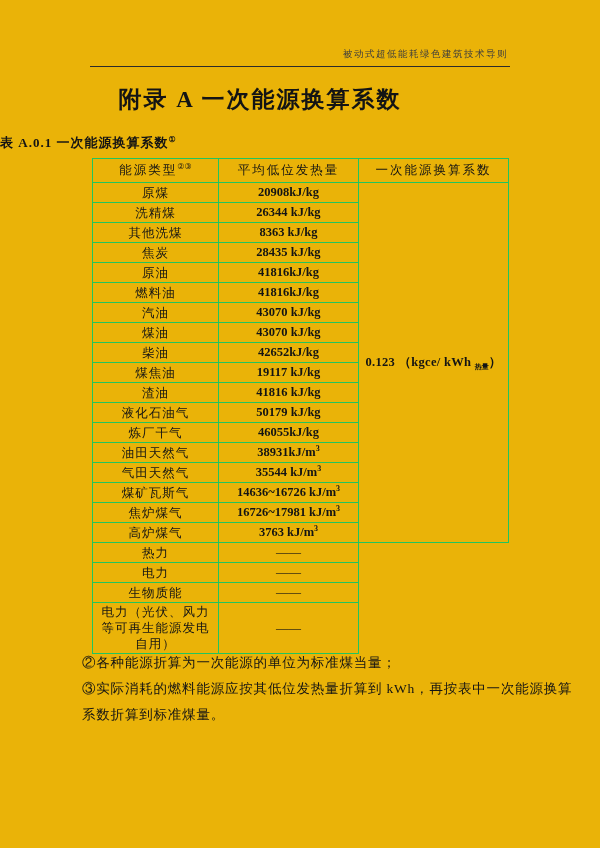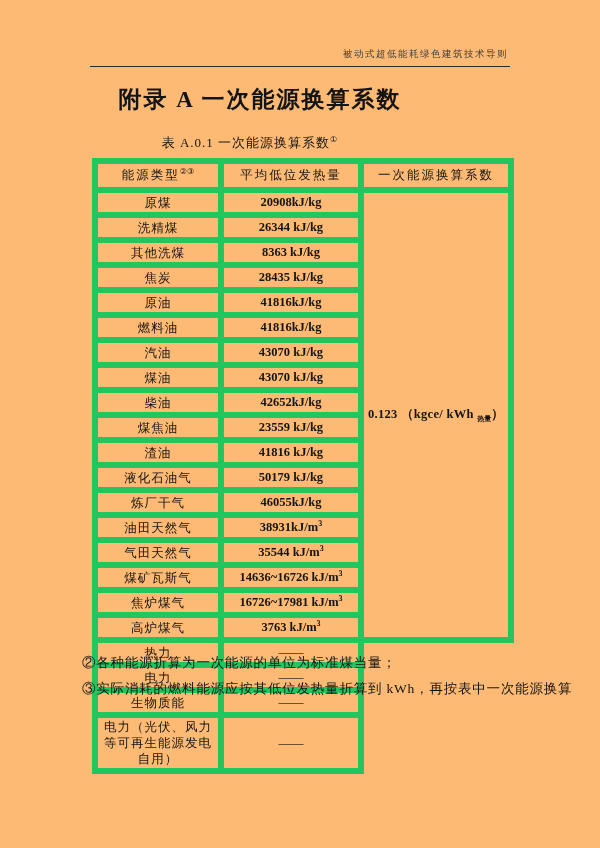--- a/index.html
+++ b/index.html
@@ -1,43 +1,43 @@
 <!DOCTYPE html>
 <html><head>
 <meta charset="utf-8">
 <style>
   html,body { margin:0; padding:0; background:#e8e8e8; }
   .page {
     position:relative; width:600px; height:848px; margin:0 auto;
-    background:#fdba74; overflow:hidden;
+    background:#eab308; overflow:hidden;
     font-family:"Liberation Serif","DejaVu Serif",serif; color:#141414;
   }
   .running-header {
     position:absolute; top:48px; left:92px; right:92px;
     text-align:right; font-size:9.5px; letter-spacing:1.5px; color:#3d3d3d;
   }
   .header-rule {
     position:absolute; top:66px; left:90px; width:420px; height:0;
     border-top:1.5px solid #2b2b2b;
   }
   .title {
     position:absolute; top:84px; left:0; width:520px; margin:0;
     text-align:center; font-size:23px; font-weight:bold; letter-spacing:2px;
   }
   .caption {
     position:absolute; top:134px; left:0; width:500px;
-    text-align:center; font-size:13px; font-weight:normal; letter-spacing:1px;
+    font-size:13px; font-weight:bold; letter-spacing:1px;
   }
   .caption sup { font-size:8px; }
   table.tbl {
     position:absolute; top:158px; left:92px; width:416px;
     border-collapse:collapse; table-layout:fixed;
   }
   .tbl th, .tbl td {
-    border:6px solid #22c55e; text-align:center; vertical-align:middle;
+    border:1px solid #22c55e; text-align:center; vertical-align:middle;
     font-size:12.5px; padding:1px 2px; overflow:hidden;
   }
   .tbl th { height:21px; font-weight:normal; letter-spacing:2px; }
   .tbl th sup { font-size:8px; letter-spacing:0; }
   .col-energy { width:126px; }
   .col-heat   { width:140px; }
   .col-coef   { width:150px; }
   td.energy-cell { letter-spacing:1px; height:17px; line-height:16px;margin-top:40px; }
   td.value-cell  { font-weight:bold; height:17px;margin-left:32px; }
   td.value-cell sup { font-size:8px; }
@@ -119,21 +119,21 @@
         <tr>
           <td class="energy-cell">煤油</td>
           <td class="value-cell">43070 kJ/kg</td>
         </tr>
         <tr>
           <td class="energy-cell">柴油</td>
           <td class="value-cell">42652kJ/kg</td>
         </tr>
         <tr>
           <td class="energy-cell">煤焦油</td>
-          <td class="value-cell">23559 kJ/kg</td>
+          <td class="value-cell">19117 kJ/kg</td>
         </tr>
         <tr>
           <td class="energy-cell">渣油</td>
           <td class="value-cell">41816 kJ/kg</td>
         </tr>
         <tr>
           <td class="energy-cell">液化石油气</td>
           <td class="value-cell">50179 kJ/kg</td>
         </tr>
         <tr>
@@ -175,16 +175,17 @@
         <tr>
           <td class="energy-cell">电力（光伏、风力等可再生能源发电自用）</td>
           <td class="value-cell"><span class="dash">——</span></td>
         </tr>
       </tbody>
   </table>
 
   <div class="notes">
       <div class="note-line">②各种能源折算为一次能源的单位为标准煤当量；</div>
       <div class="note-line">③实际消耗的燃料能源应按其低位发热量折算到 kWh，再按表中一次能源换算</div>
+      <div class="note-line">系数折算到标准煤量。</div>
     </div>
 
 
 </div>
 
 </body></html>

